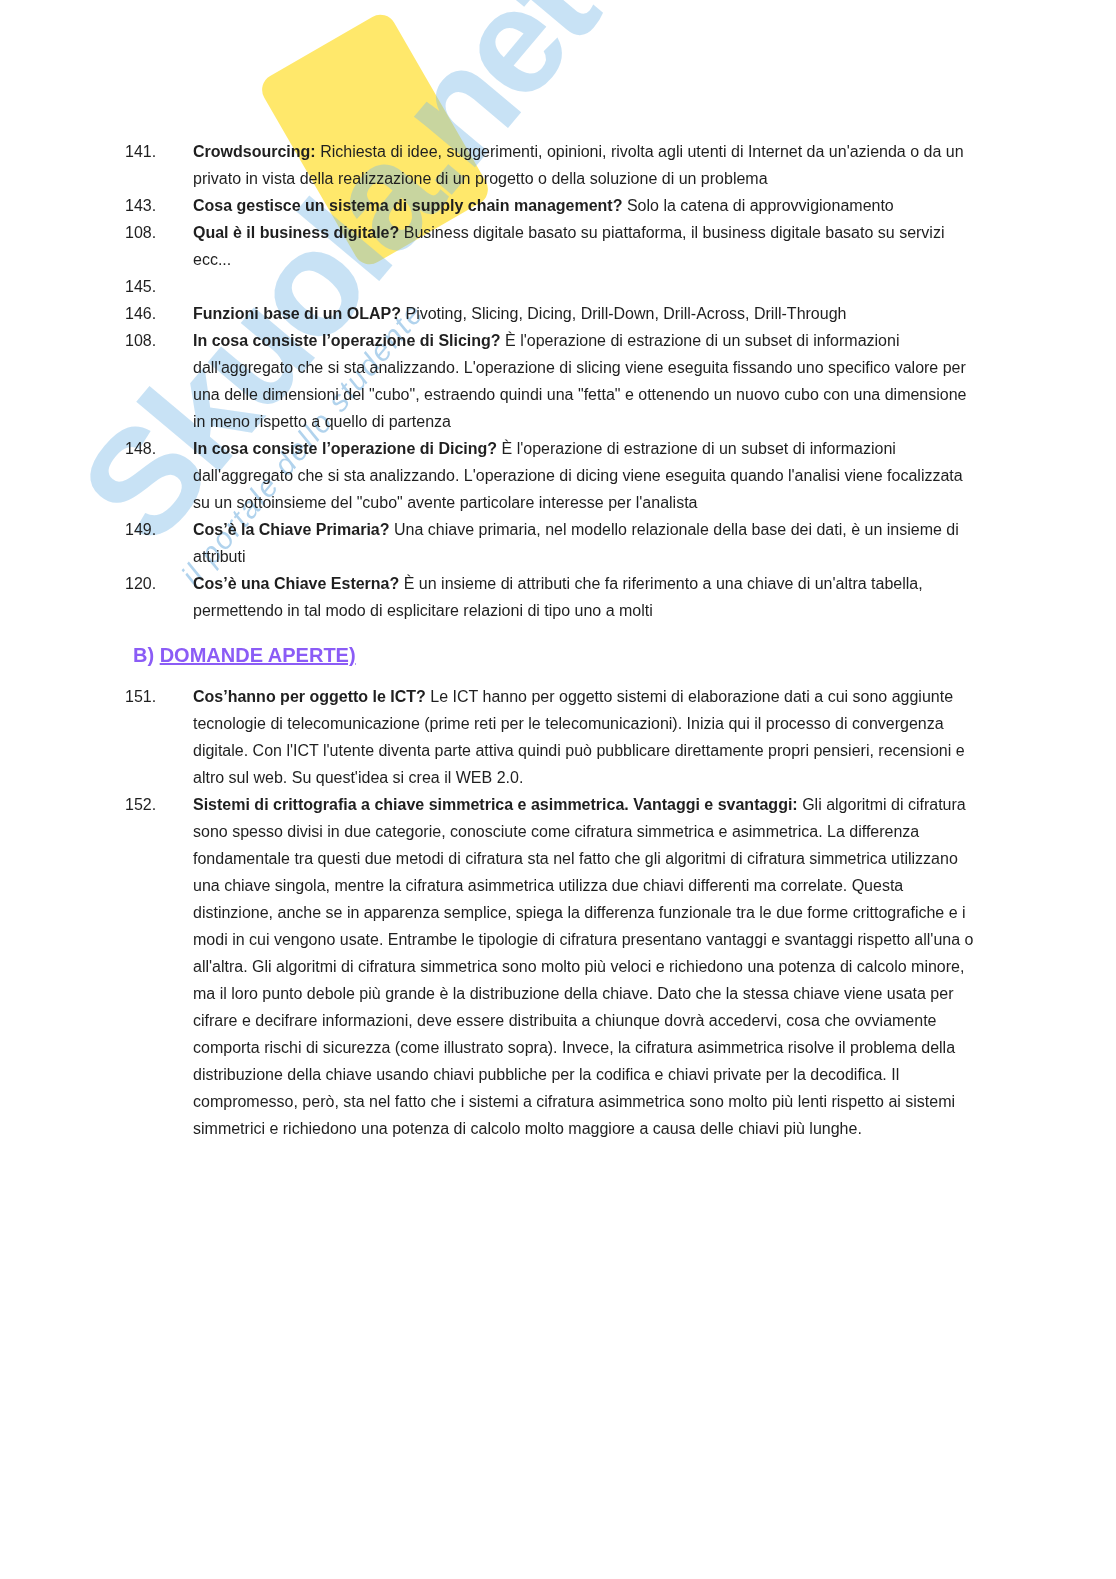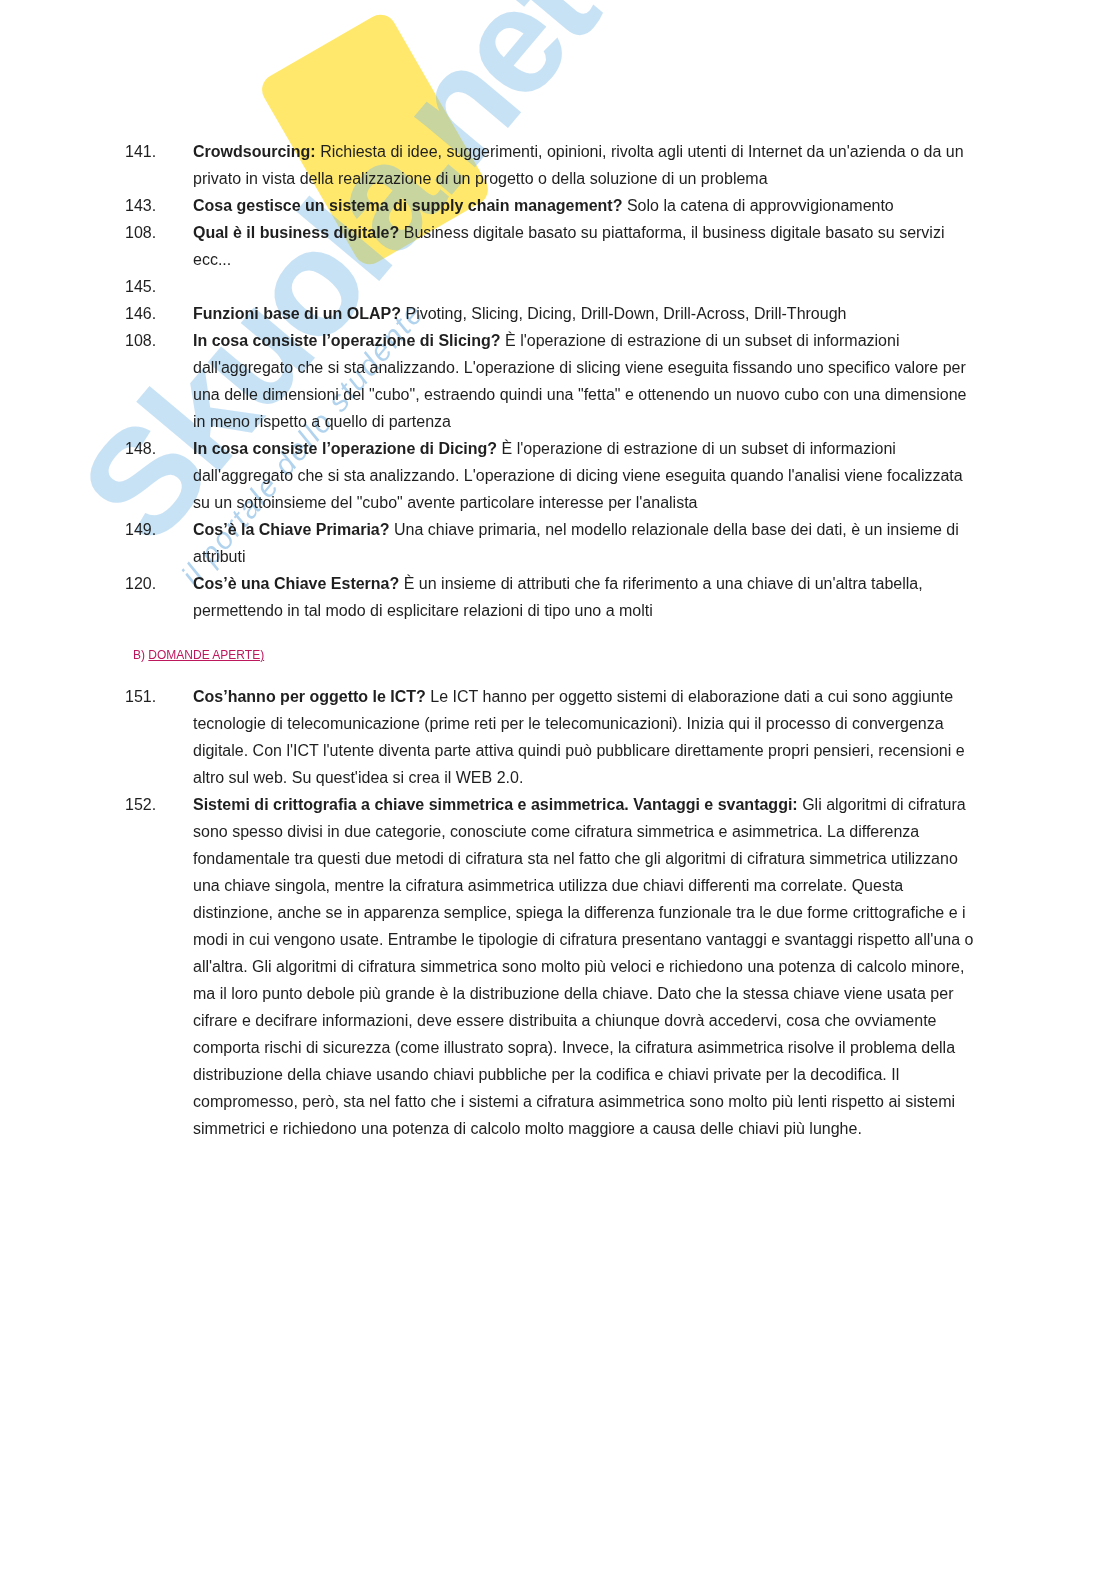--- a/index.html
+++ b/index.html
@@ -70,24 +70,25 @@
     flex: 0 0 68px;
     width: 68px;
   }
   .qa-text {
     width: 787px;
     max-width: 787px;
   }
   .qa-text b { font-weight: bold; }
   
   .section-heading {
-    font-size: 12px;
+    font-size: 20px;
     line-height: 27px;
-    color: #be185d;
+    color: #8b5cf6;
     margin: 18px 0 14px 8px;
+    font-weight: bold;
   }
   .section-heading .hd-title { text-decoration: underline; }
 </style>
 </head>
 <body>
 
 <div class="watermark">
   <div class="wm-note"></div>
   <div class="wm-rotor">
     <div class="wm-brand">Skuola.net</div>

